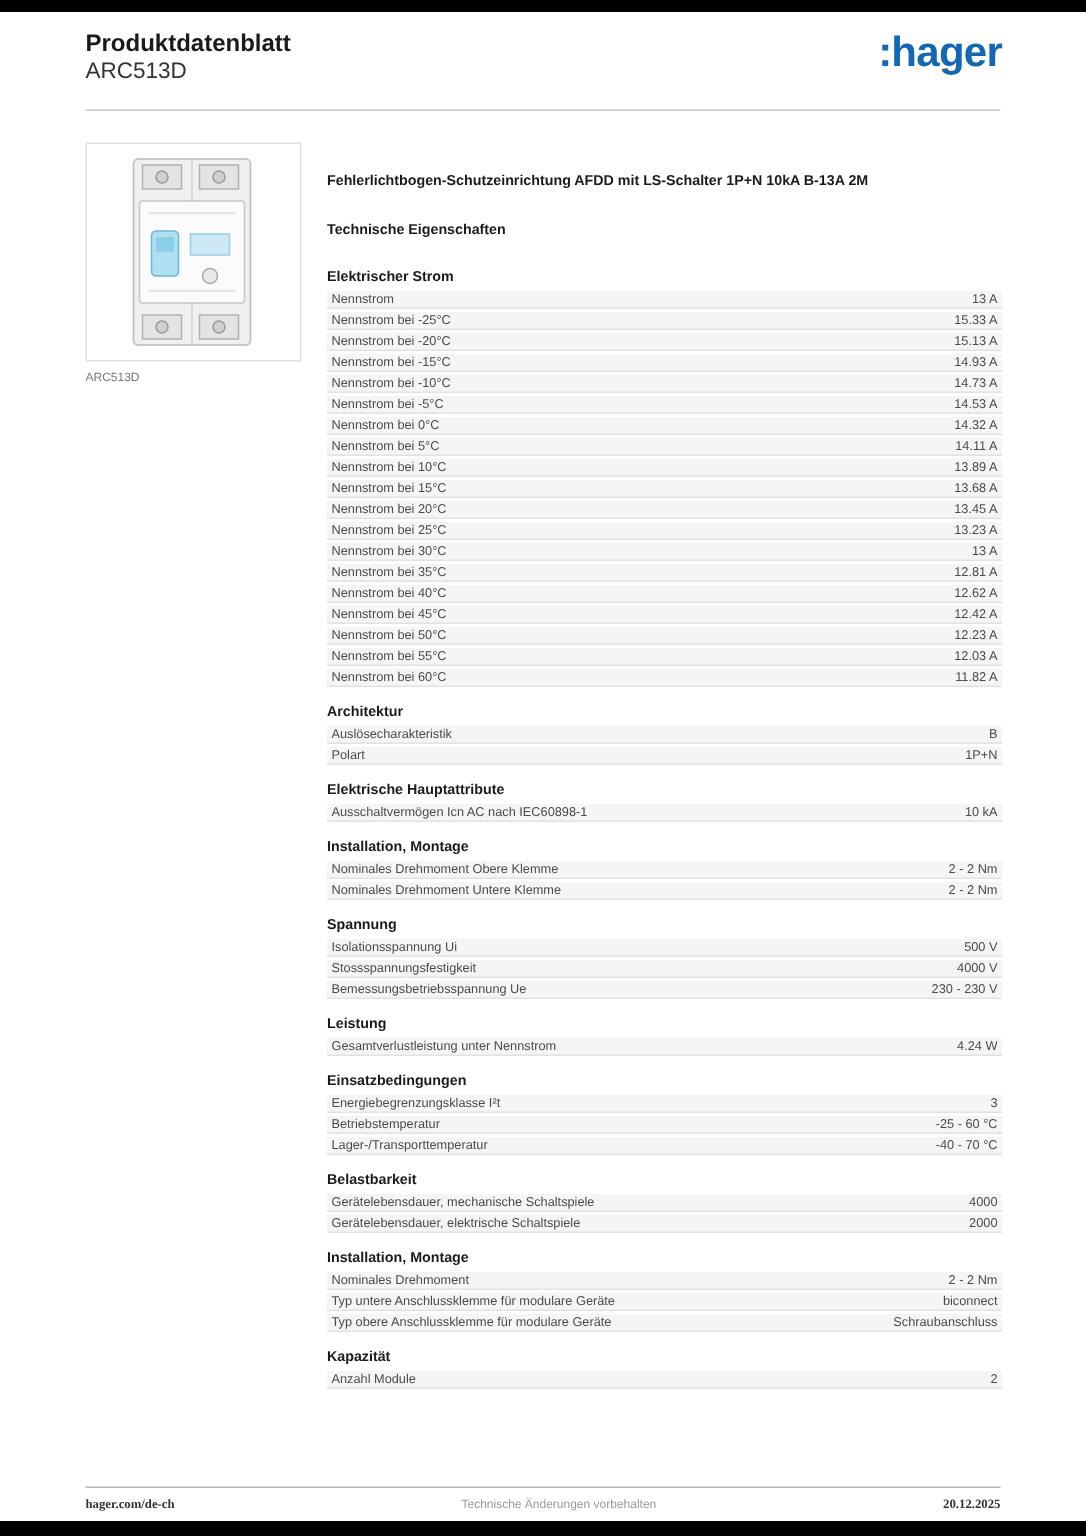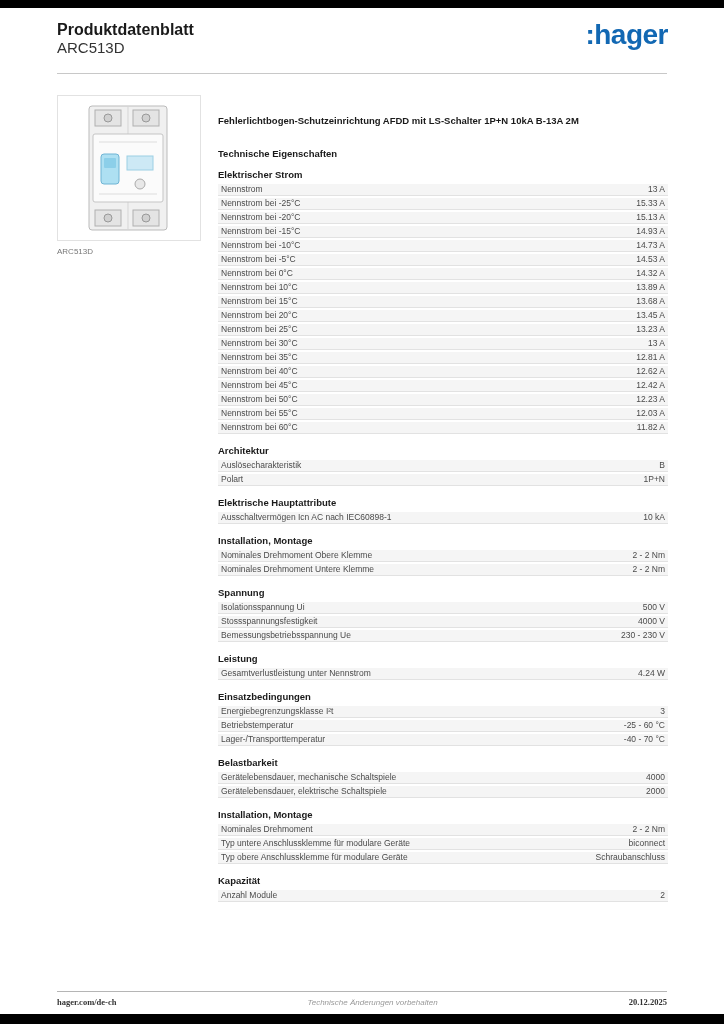--- a/index.html
+++ b/index.html
@@ -22,40 +22,40 @@
 
   .image-col { position: absolute; left: 57px; top: 95px; width: 144px; }
   .image-box {
     width: 144px; height: 146px; border: 1px solid #e2e2e2; background: #fff;
     display: flex; align-items: center; justify-content: center;
   }
   .image-caption { margin-top: 6px; font-size: 8px; color: #777; }
 
   .content-col { position: absolute; left: 218px; top: 115px; width: 450px; }
   .product-title { font-size: 9.5px; font-weight: bold; color: #1a1a1a; line-height: 11px; margin-bottom: 22px; }
-  .tech-heading { font-size: 9.5px; font-weight: bold; color: #1a1a1a; line-height: 11px; margin-bottom: 10px; }
+  .tech-heading { font-size: 9.5px; font-weight: bold; color: #1a1a1a; line-height: 11px; margin-bottom: 20px; }
 
   .section-title { font-size: 9.5px; font-weight: bold; color: #1a1a1a; line-height: 11px; margin: 11px 0 4px; }
   .section:first-child .section-title { margin-top: 0; }
   .row {
     display: flex; justify-content: space-between; align-items: center;
     background: #f5f5f5; border-bottom: 1px solid #e2e2e2;
     margin-bottom: 2px; padding: 1px 3px;
     font-size: 8.5px; line-height: 9px; color: #4a4a4a; gap: 48px;
   }
   .row-label { text-align: left; }
   .row-value { text-align: right; white-space: nowrap; padding-left: 10px; }
 
   .footer {
     position: absolute; left: 57px; right: 57px; top: 991px;
     border-top: 1px solid #b5b5b5; padding-top: 5px;
     display: flex; justify-content: space-between; align-items: baseline;
   }
   .footer-left, .footer-right { font-size: 8.5px; font-weight: bold; color: #333; font-family: Liberation Serif, serif; }
-  .footer-center { font-size: 8px; color: #999; font-style: italic; }
+  .footer-center { font-size: 8px; color: #999; }
 </style>
 </head>
 <body>
 
 <div class="page">
 
   <div class="topbar"></div>
 
   <div class="header">
     <div class="doc-type">Produktdatenblatt</div>
@@ -120,20 +120,24 @@
             </div>
             <div class="row">
               <span class="row-label">Nennstrom bei -5°C</span>
               <span class="row-value">14.53 A</span>
             </div>
             <div class="row">
               <span class="row-label">Nennstrom bei 0°C</span>
               <span class="row-value">14.32 A</span>
             </div>
             <div class="row">
+              <span class="row-label">Nennstrom bei 5°C</span>
+              <span class="row-value">14.11 A</span>
+            </div>
+            <div class="row">
               <span class="row-label">Nennstrom bei 10°C</span>
               <span class="row-value">13.89 A</span>
             </div>
             <div class="row">
               <span class="row-label">Nennstrom bei 15°C</span>
               <span class="row-value">13.68 A</span>
             </div>
             <div class="row">
               <span class="row-label">Nennstrom bei 20°C</span>
               <span class="row-value">13.45 A</span>

